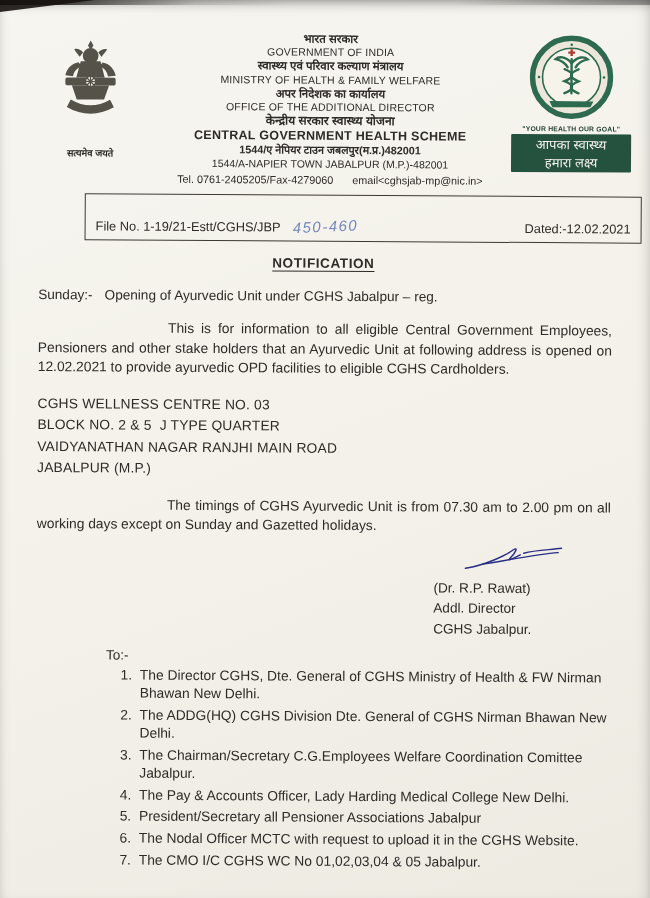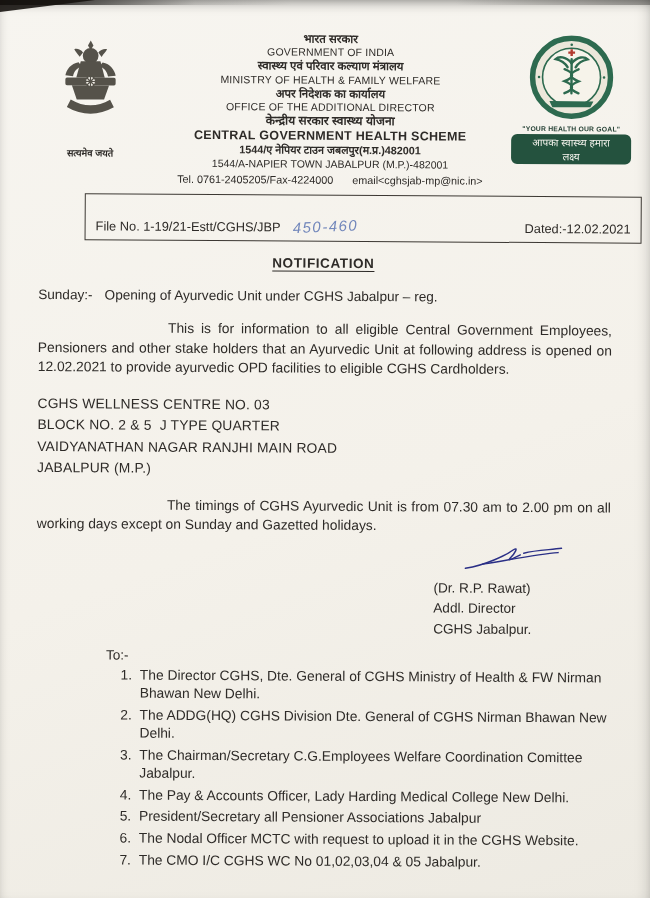--- a/index.html
+++ b/index.html
@@ -44,22 +44,22 @@
   .hi      { font-size: 11.5px; font-weight: 700; }
   .en      { font-size: 10.5px; font-weight: 500; letter-spacing: .2px; }
   .hi-strong { font-size: 12px;   font-weight: 700; }
   .en-strong { font-size: 12.5px; font-weight: 700; letter-spacing: .3px; }
   .addr-hi { font-size: 10.8px; font-weight: 600; }
   .addr-en { font-size: 10.5px; font-weight: 500; }
   .contact { font-size: 10.8px; margin-top: 3px; font-weight: 500; }
   .contact .email { margin-left: 16px; }
   .logo-col { width: 120px; text-align: center; padding-top: 4px; }
   .logo-cap-en { font-size: 6.8px; font-weight: 700; letter-spacing: .2px; margin-top: 2px; color: #1d3a2e; }
-  .logo-cap-hi { display: inline-block; font-size: 10px; background: #24523e; color: #f7f5ef;
-                 padding: 1px 12px; margin-top: 2px; border-radius: 6px; }
+  .logo-cap-hi { display: inline-block; font-size: 13px; background: #24523e; color: #f7f5ef;
+                 padding: 1px 12px; margin-top: 2px; border-radius: 1px; }
   
   .file-box {
     display: flex; align-items: baseline;
     margin: 8px 7px 0 86px;
     border: 1.4px solid #3c3833;
     padding: 4px 10px 6px 10px;
     font-size: 12.8px;
   }
   .handwritten {
     margin-left: 12px; font-size: 15px; font-style: italic;
@@ -127,21 +127,21 @@
         <div class="en">GOVERNMENT OF INDIA</div>
         <div class="hi">स्वास्थ्य एवं परिवार कल्याण मंत्रालय</div>
         <div class="en">MINISTRY OF HEALTH &amp; FAMILY WELFARE</div>
         <div class="hi">अपर निदेशक का कार्यालय</div>
         <div class="en">OFFICE OF THE ADDITIONAL DIRECTOR</div>
         <div class="hi-strong">केन्द्रीय सरकार स्वास्थ्य योजना</div>
         <div class="en-strong">CENTRAL GOVERNMENT HEALTH SCHEME</div>
         <div class="addr-hi">1544/ए नेपियर टाउन जबलपुर(म.प्र.)482001</div>
         <div class="addr-en">1544/A-NAPIER TOWN JABALPUR (M.P.)-482001</div>
         <div class="contact">
-          <span>Tel. 0761-2405205/Fax-4224000</span>
+          <span>Tel. 0761-2405205/Fax-4279060</span>
           <span class="email">email&lt;cghsjab-mp@nic.in&gt;</span>
         </div>
       </div>
 
       <div class="logo-col">
         <svg class="logo-svg" viewBox="0 0 84 84" width="84" height="84" aria-hidden="true">
           <circle cx="42" cy="42" r="39" fill="#ece7da" stroke="#2d6a4f" stroke-width="5.5"></circle>
           <circle cx="42" cy="42" r="29" fill="#f6f3ea" stroke="#2d6a4f" stroke-width="1.6"></circle>
           <g fill="#2d6a4f">
             <circle cx="42" cy="9.5" r="1.3"></circle>

